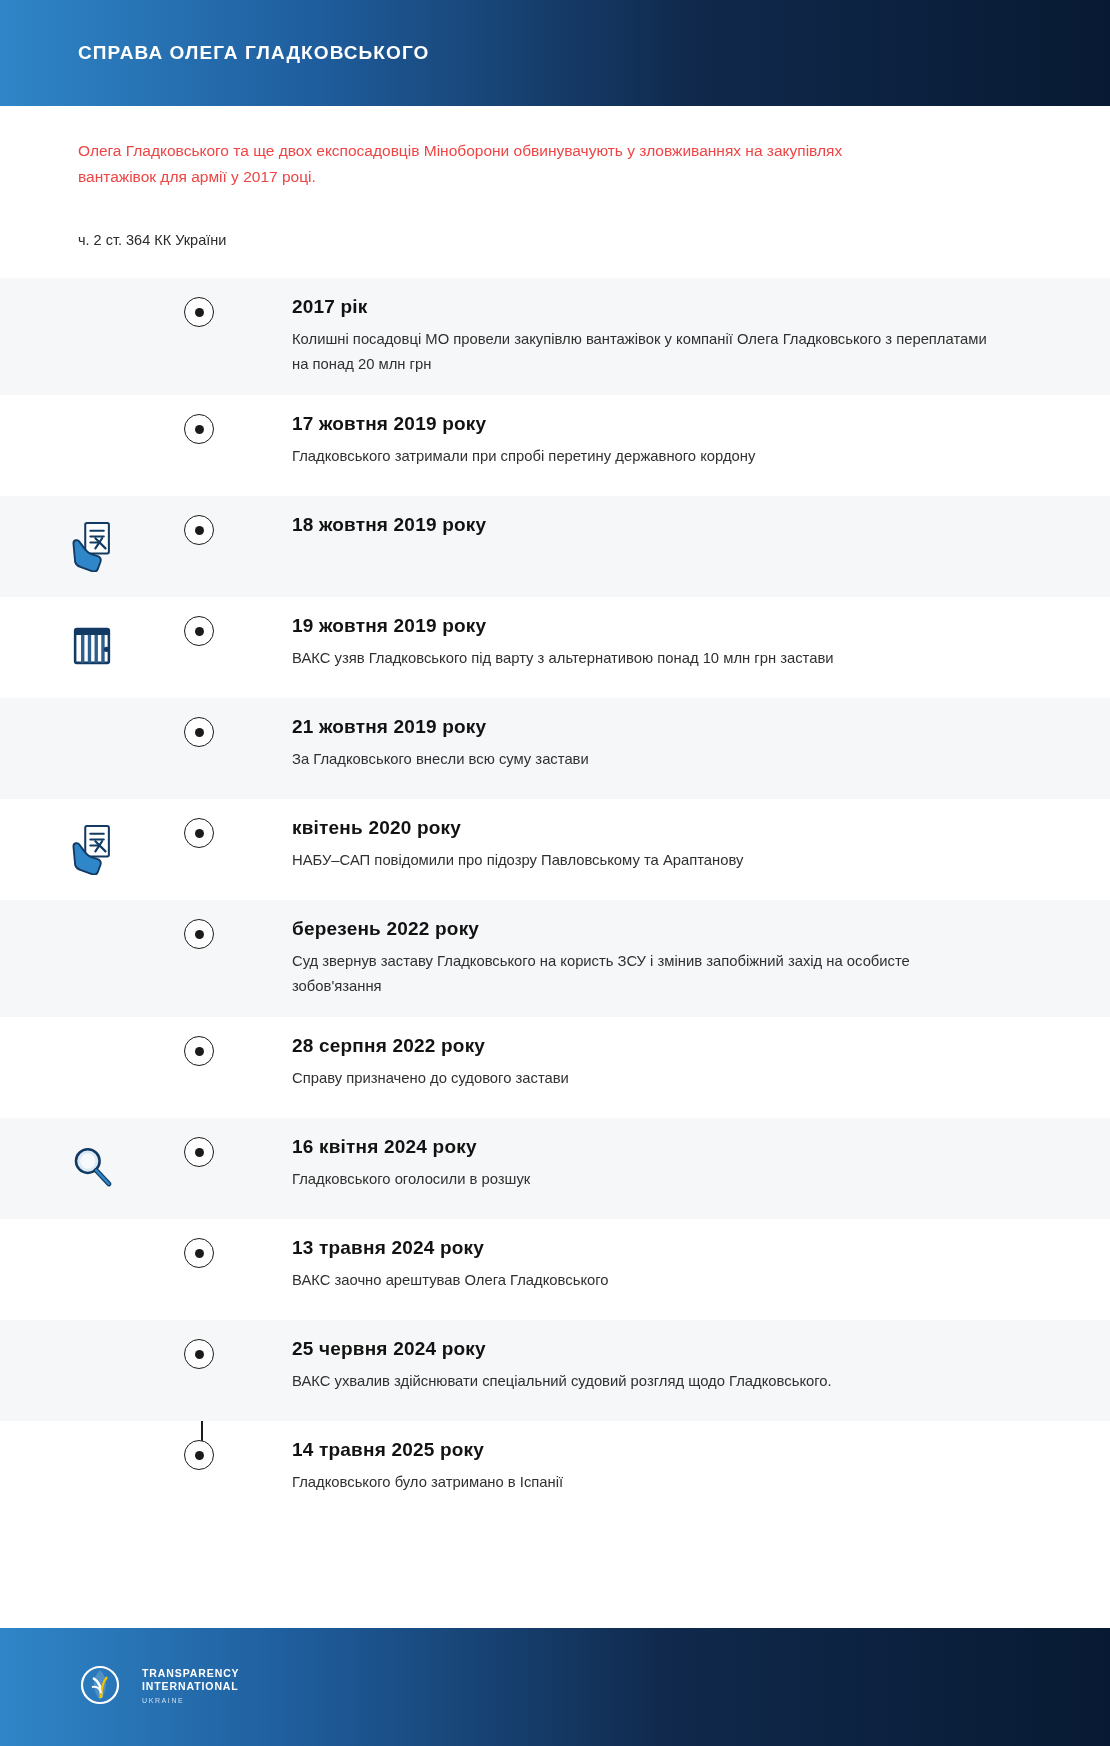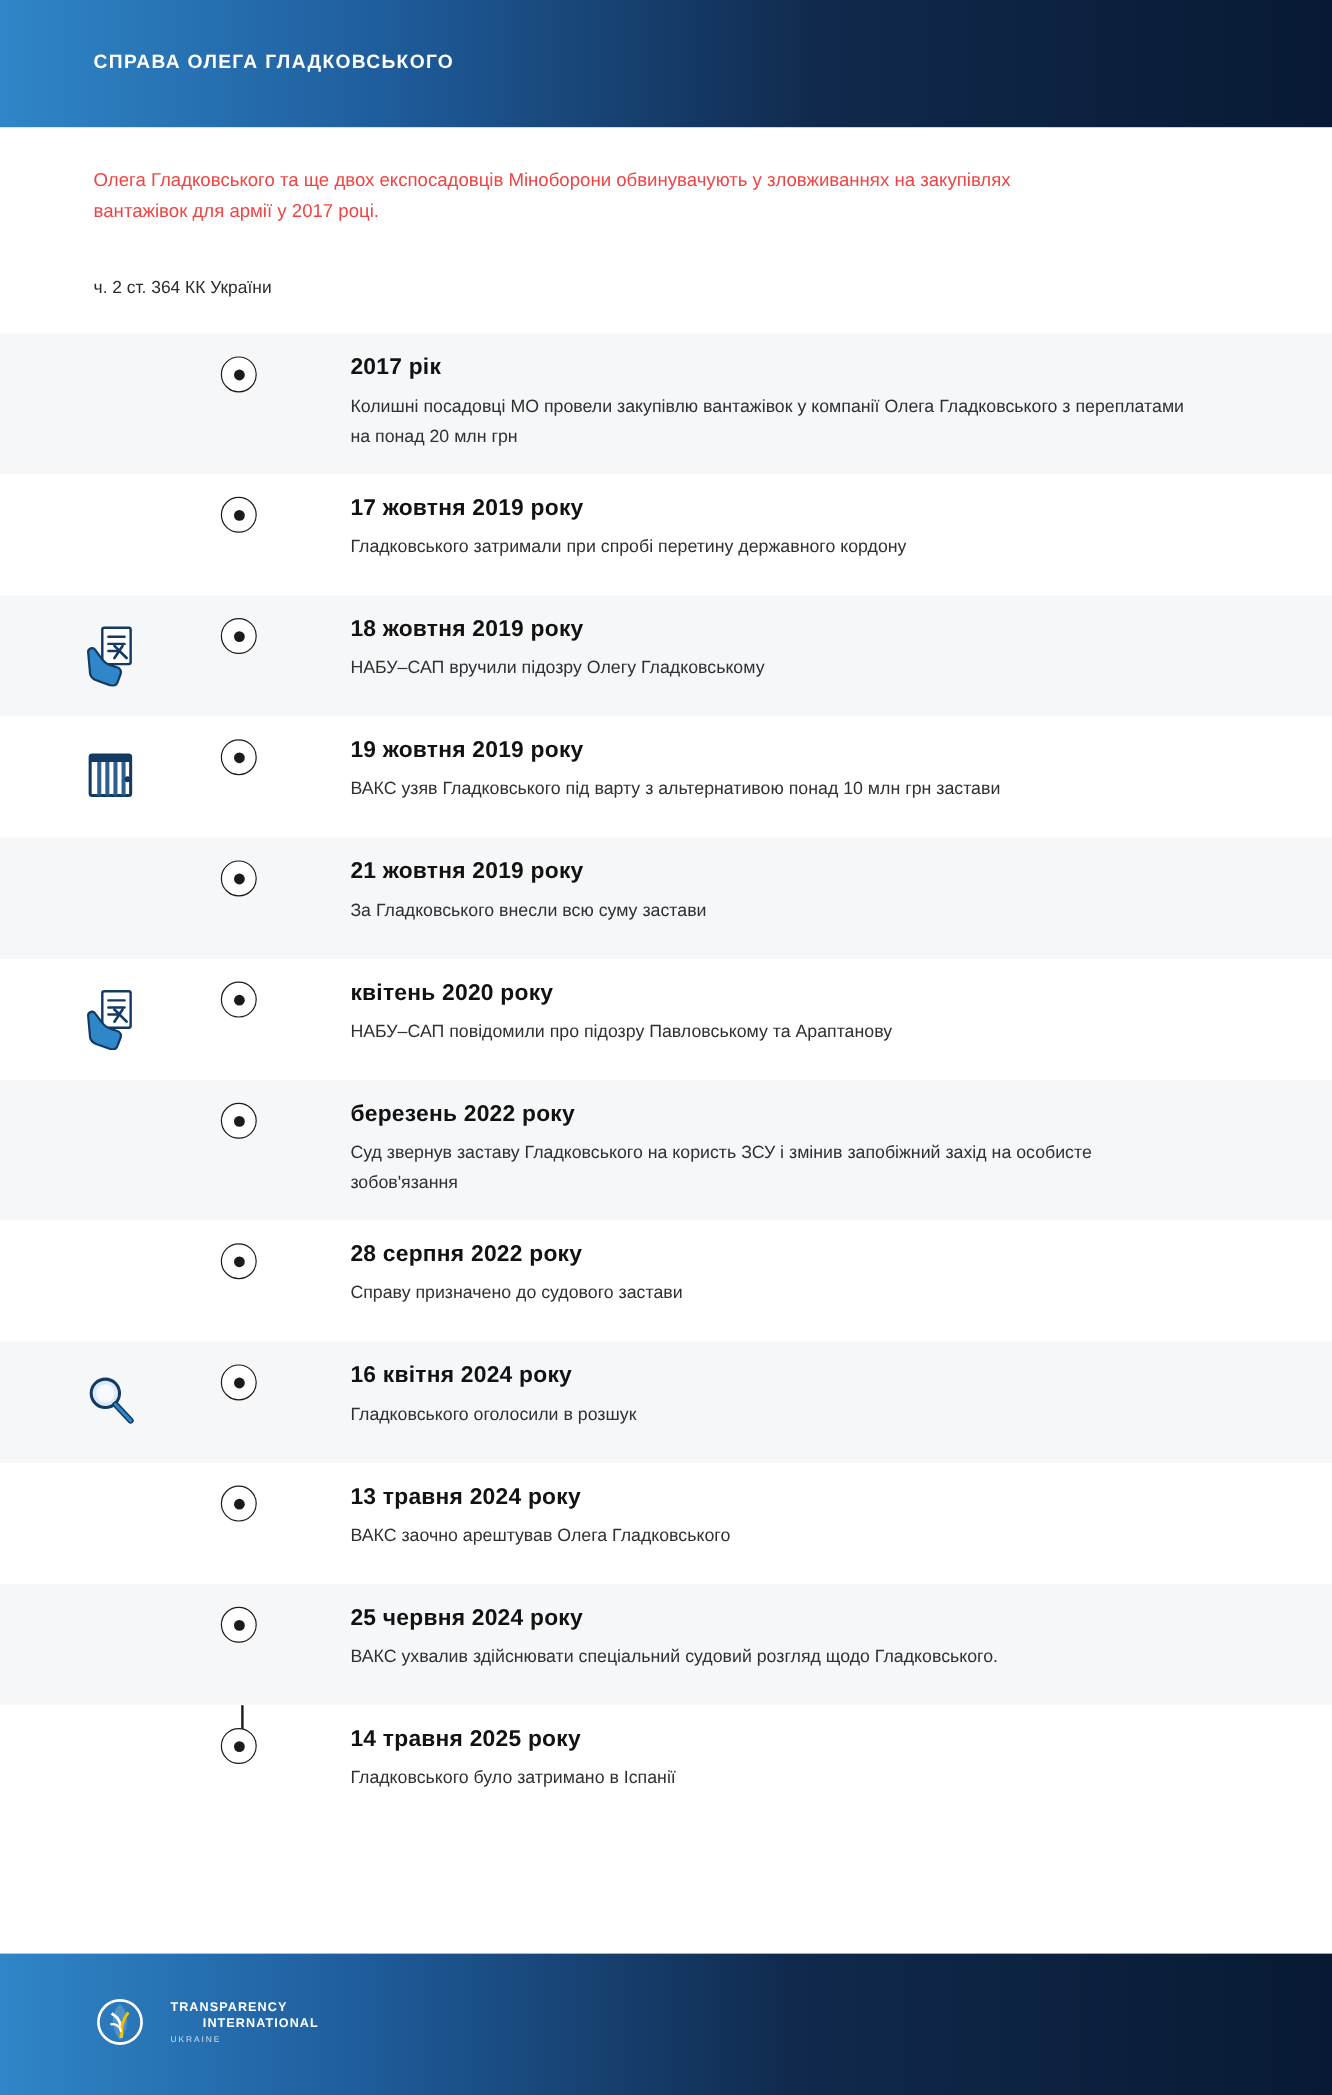--- a/index.html
+++ b/index.html
@@ -27,21 +27,21 @@
   .header {
     position: relative;
     height: 106px;
     background: linear-gradient(90deg, #2f86c8 0%, #1f5e9e 28%, #10294c 62%, #081a33 100%);
     display: flex;
     align-items: center;
   }
   .header-title {
     margin-left: 78px;
     color: #ffffff;
-    font-size: 16px;
+    font-size: 19px;
     font-weight: bold;
     letter-spacing: 1.1px;
     text-transform: uppercase;
   }
 
   
   .intro {
     padding: 32px 78px 0 78px;
   }
   .intro-text {
@@ -176,21 +176,20 @@
     font-weight: bold;
     letter-spacing: 0.9px;
     display: block;
   }
   .footer-l2 {
     font-size: 10.5px;
     font-weight: bold;
     letter-spacing: 0.9px;
     display: block;
     margin-top: 2px;
-    margin-left: 27px;
   }
   .footer-l3 {
     font-size: 7px;
     letter-spacing: 1.6px;
     display: block;
     margin-top: 3px;
     color: #cfe0ef;
   }
 </style>
 </head>
@@ -240,21 +239,20 @@
               <path d="M10 30 c0-4 5-5 7-2 l6 8 c3 4 5 6 9 7 l6 2 c4 1 5 4 4 7 l-3 8 c-1 3-4 4-7 3 l-14-5 c-3-1-5-3-6-6 l-2-22 z" fill="#2f86c8" stroke="#123a63" stroke-width="2.2" stroke-linejoin="round"></path>
             </svg>
           </span>
         </div>
         <div class="tl-axis-col">
           <div class="tl-line"></div>
           <div class="tl-dot"></div>
         </div>
         <div class="tl-content">
           <div class="tl-date">18 жовтня 2019 року</div>
-          <div class="tl-desc">НАБУ–САП вручили підозру Олегу Гладковському</div>
         </div>
       </div>
       <div class="tl-row plain">
         <div class="tl-icon-col">
           <span>
             <svg class="icon-wrap" viewBox="0 0 64 64">
               <rect x="12" y="12" width="40" height="40" rx="2" fill="#ffffff" stroke="#123a63" stroke-width="3"></rect>
               <rect x="12" y="12" width="40" height="7" fill="#123a63"></rect>
               <rect x="19" y="19" width="4" height="33" fill="#2f5f8f"></rect>
               <rect x="27" y="19" width="4" height="33" fill="#2f5f8f"></rect>

